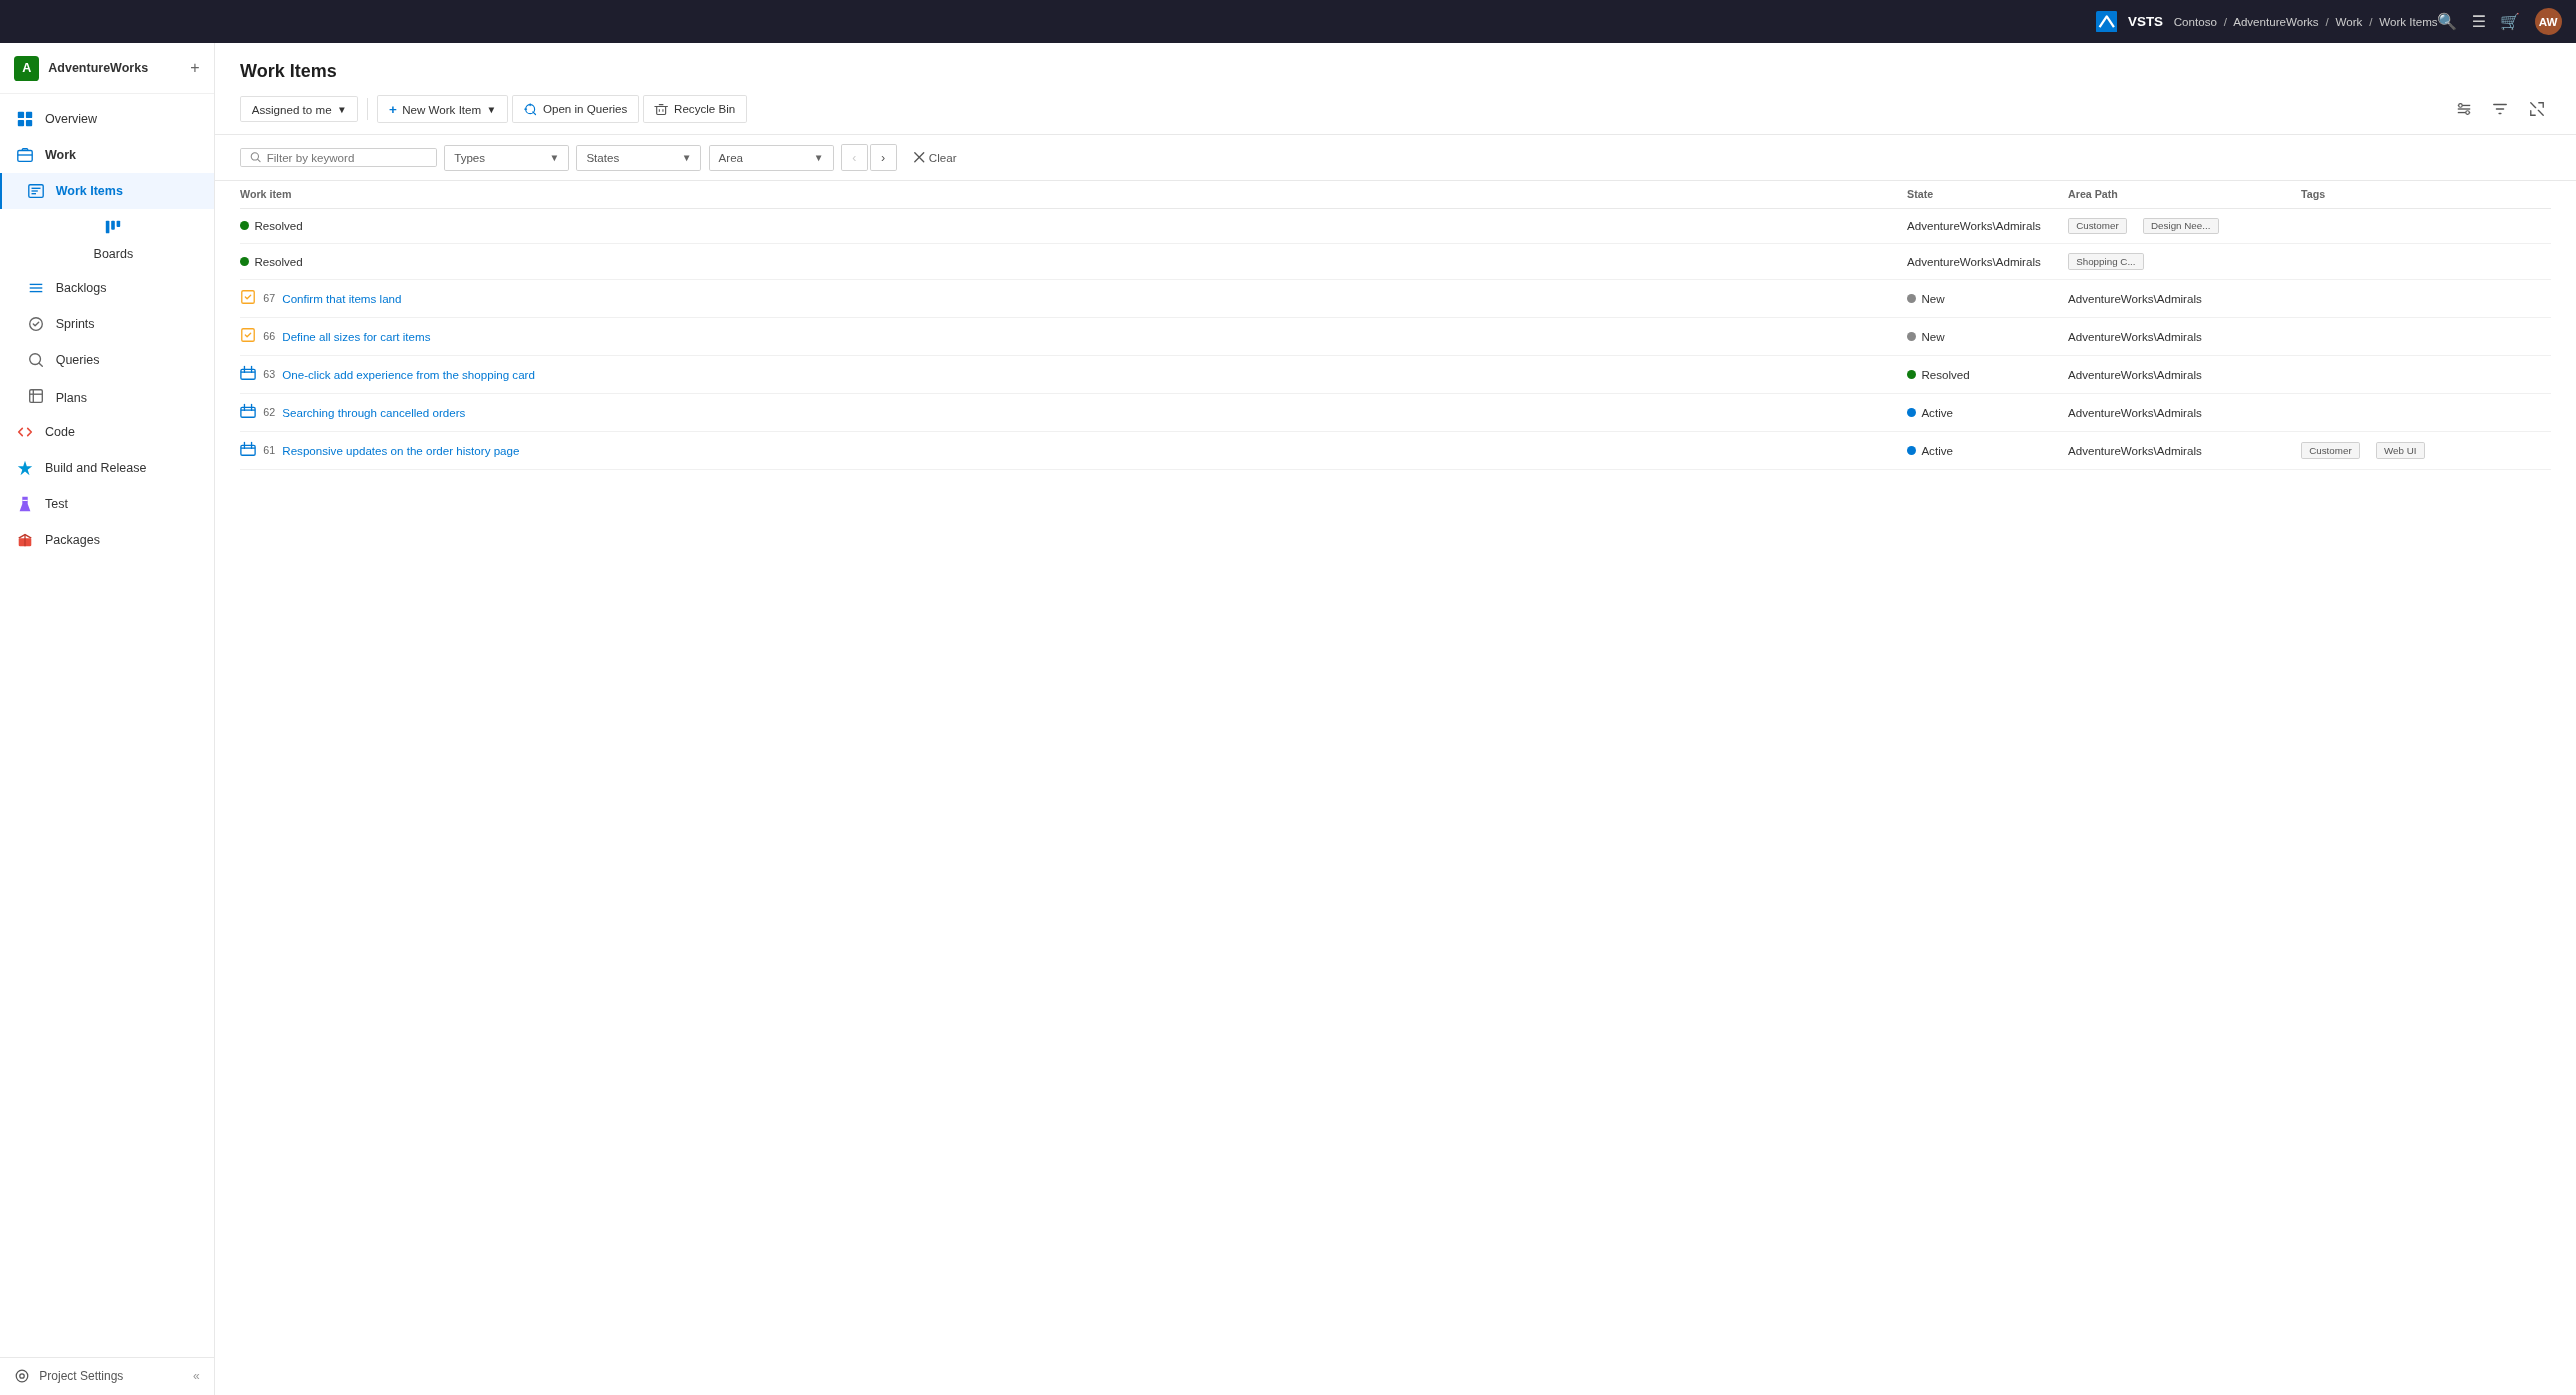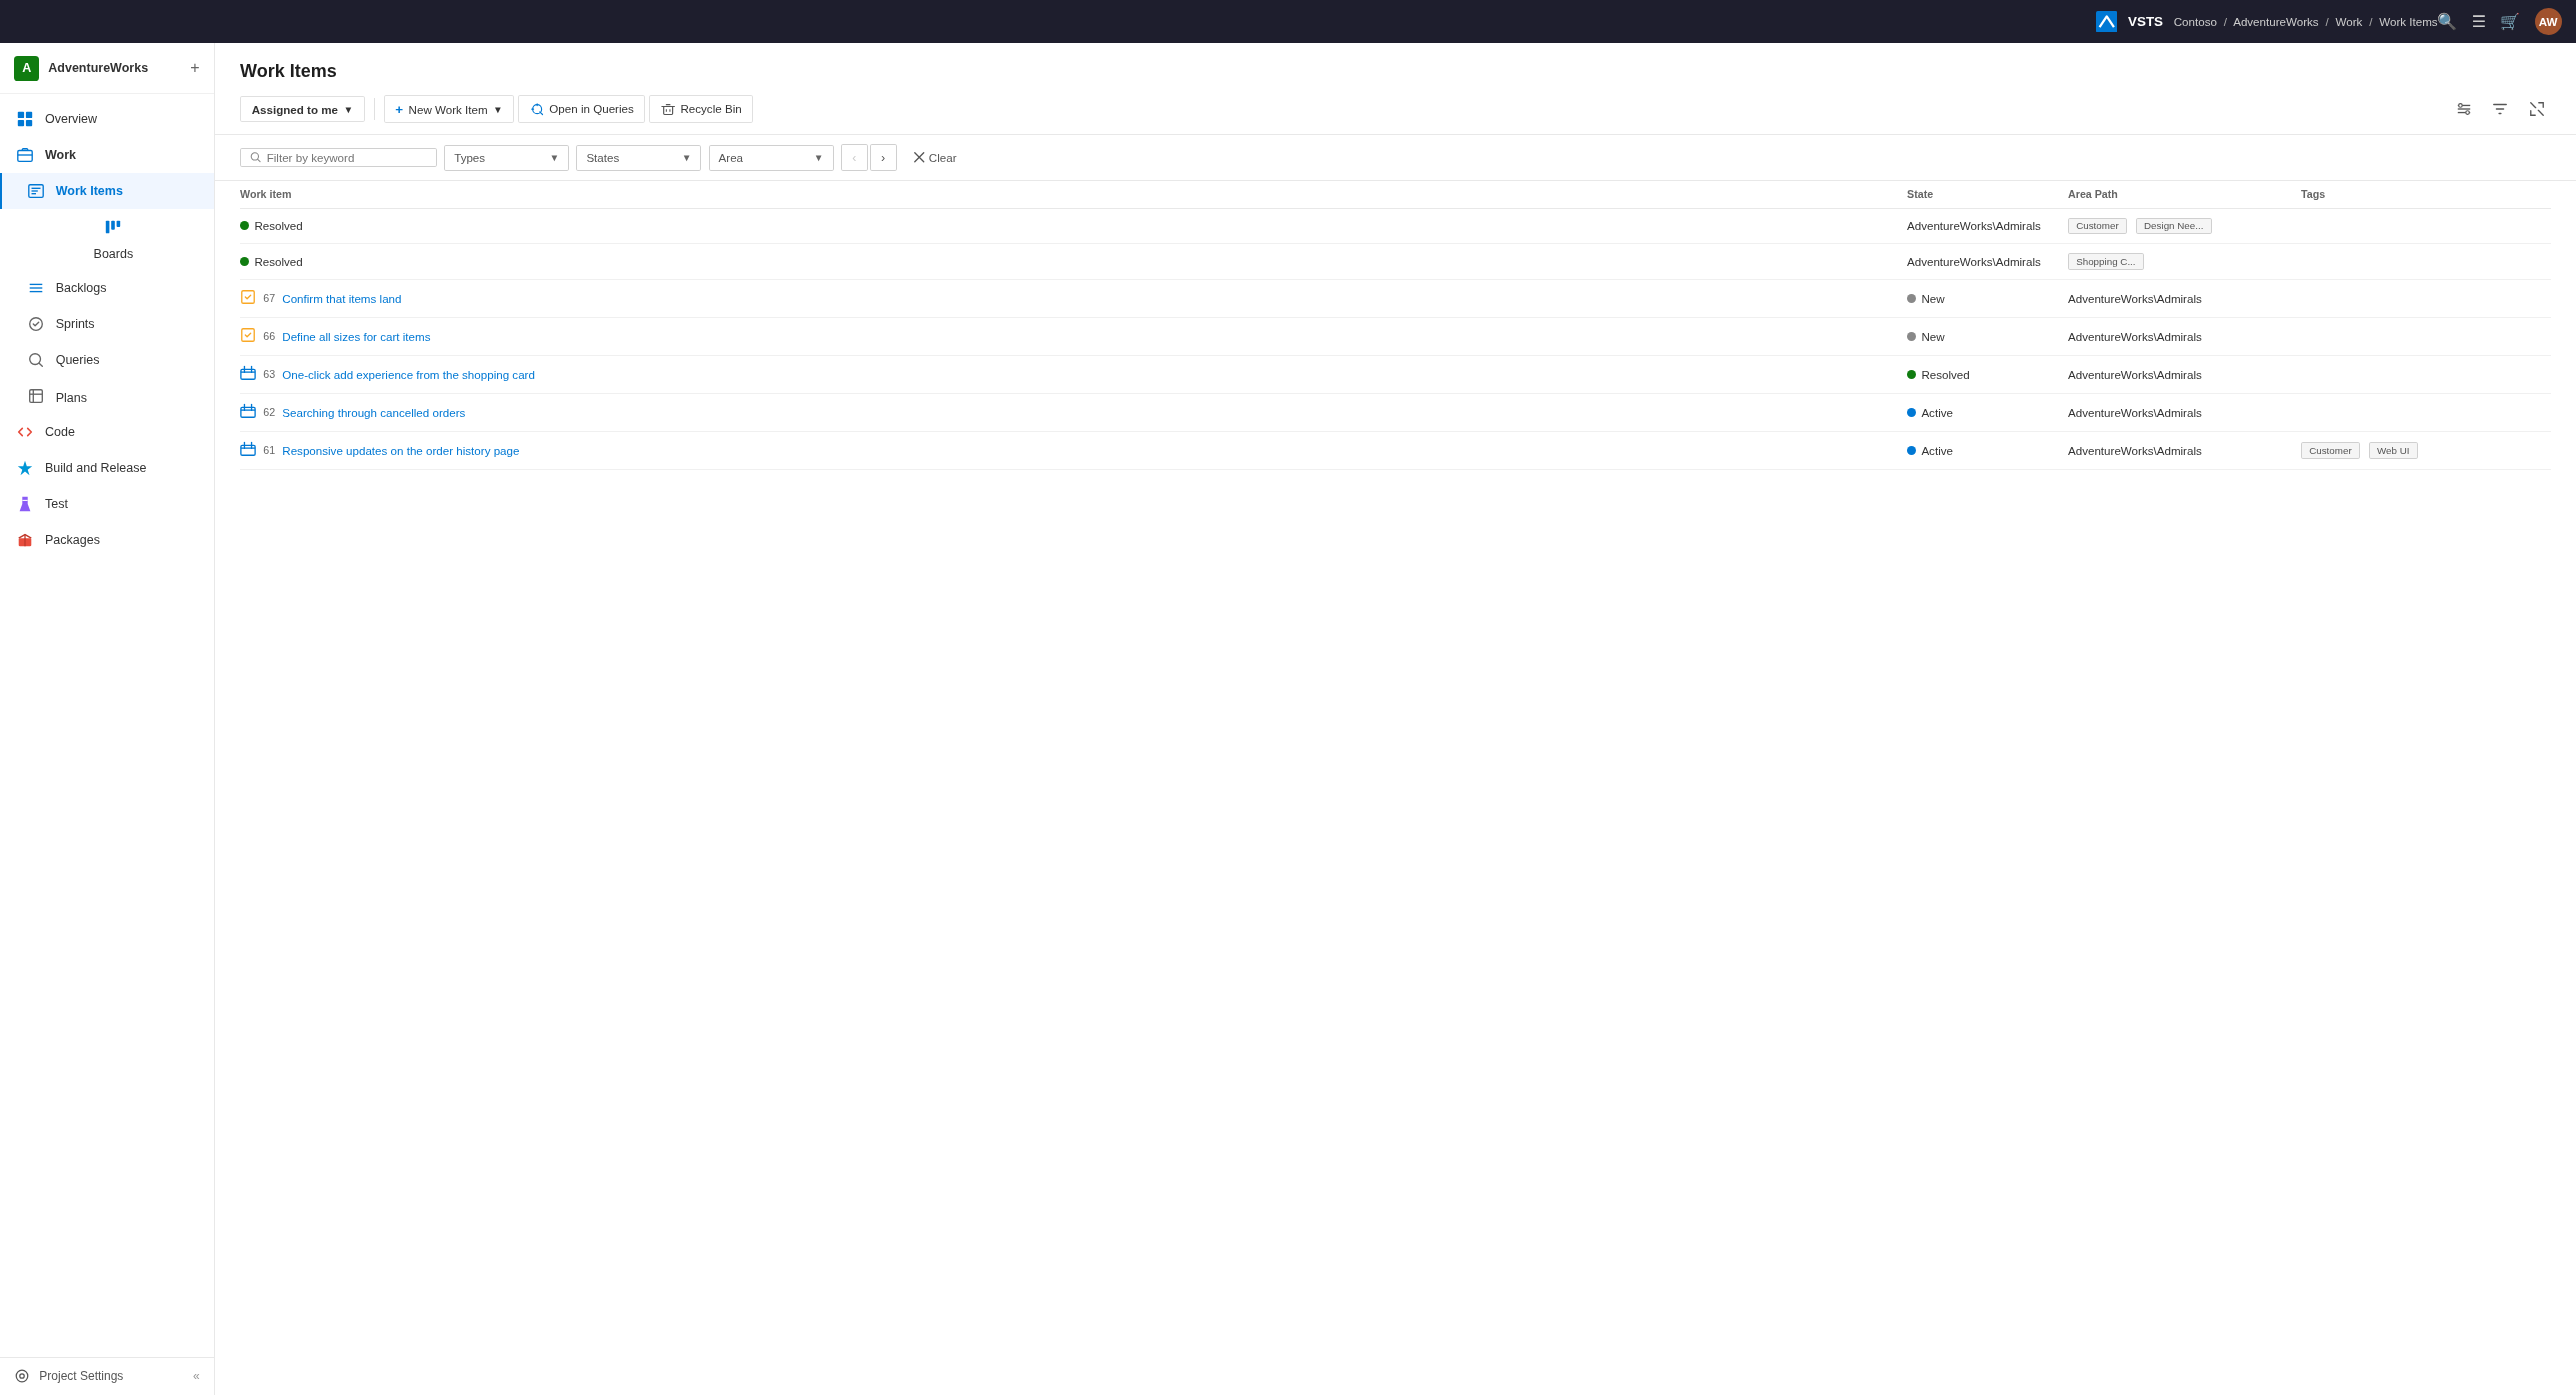--- a/index.html
+++ b/index.html
@@ -103,21 +103,21 @@
       gap: 5.4px;
       padding: 5.4px 10.7px;
       border: 0.9px solid #e0e0e0;
       border-radius: 1.8px;
       background: #fff;
       cursor: pointer;
       font-size: 11.6px;
       color: #333;
       white-space: nowrap;
     }
-    .toolbar-btn.primary { font-weight: 700; }
+    .toolbar-btn.primary { font-weight: 400; }
     .toolbar-divider { width: 0.9px; height: 21.5px; background: #e0e0e0; margin: 0 5.4px; }
     .toolbar-right { margin-left: auto; display: flex; align-items: center; gap: 7.2px; }
     .icon-btn { width: 29px; height: 29px; display: flex; align-items: center; justify-content: center; cursor: pointer; border-radius: 1.8px; color: #555; font-size: 14.3px; }
 
     
     .filter-bar {
       display: flex;
       align-items: center;
       gap: 7.2px;
       padding: 9px 25px;
@@ -189,21 +189,21 @@
     .work-item-cell { display: flex; align-items: center; gap: 7.2px; }
     .item-icon { font-size: 14.3px; flex-shrink: 0; }
     .item-id { color: #666; font-size: 10.7px; }
     .item-title { color: #0078d4; }
     .state-cell { display: flex; align-items: center; gap: 5.4px; }
     .state-dot { width: 9px; height: 9px; border-radius: 50%; flex-shrink: 0; }
     .state-dot.resolved { background: #107c10; }
     .state-dot.new { background: #888; }
     .state-dot.active { background: #0078d4; }
     .area-path { color: #333; font-size: 11.6px; }
-    .tags-cell { display: flex; gap: 9px; flex-wrap: wrap; }
+    .tags-cell { display: flex; gap: 16px; flex-wrap: wrap; }
     .tag {
       padding: 1.8px 7.2px;
       border: 0.9px solid #d0d0d0;
       border-radius: 1.8px;
       font-size: 9.8px;
       color: #555;
       background: #f5f5f5;
     }
 
     

